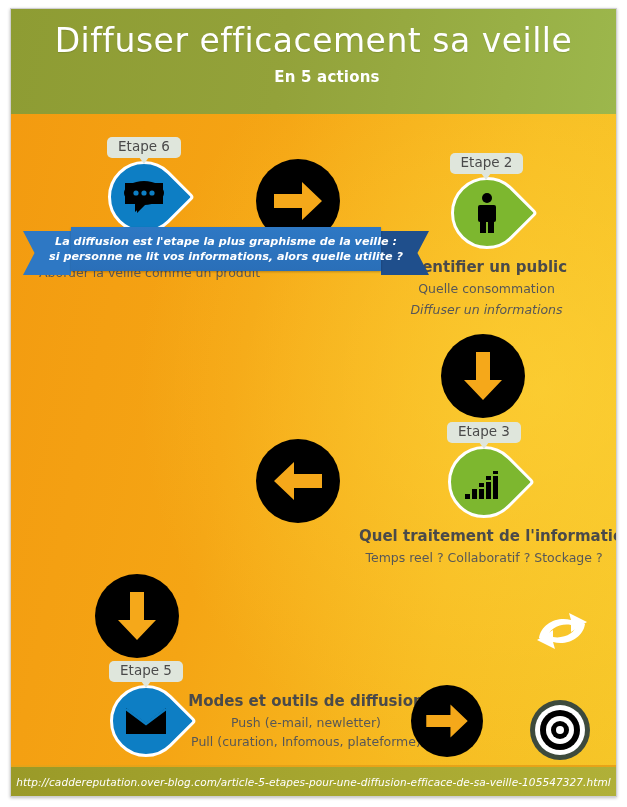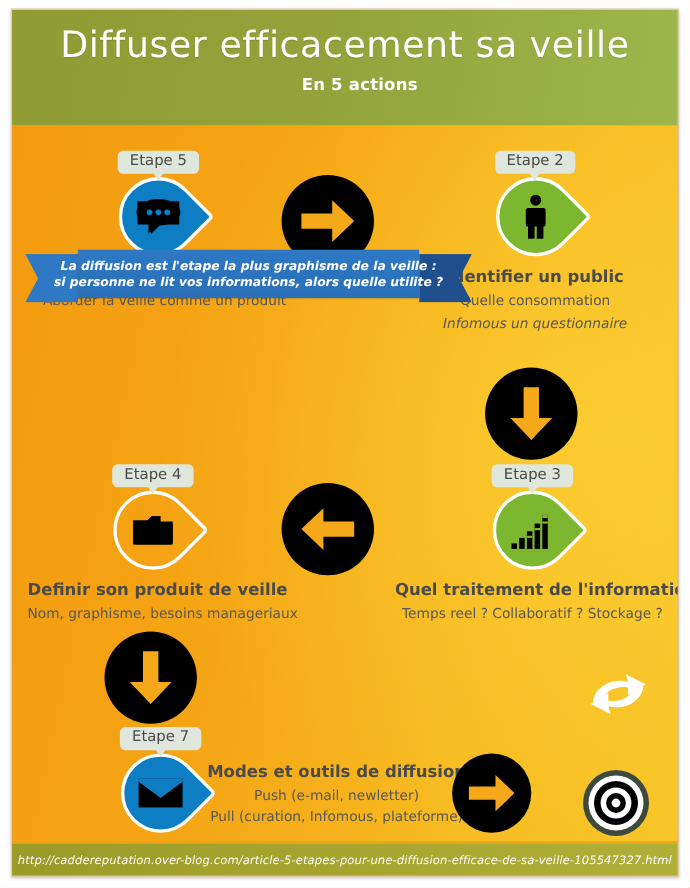--- a/index.html
+++ b/index.html
@@ -260,59 +260,59 @@
 
     <div class="header">
       <div class="header-title">Diffuser efficacement sa veille</div>
       <div class="header-subtitle">En 5 actions</div>
     </div>
 
     <div class="body-area"></div>
 
     <div class="step" style="left:28px; top:128px; width:210px;">
       <div class="badge-wrap">
-        <div class="badge">Etape 5</div>
+        <div class="badge">Etape 6</div>
         <div class="badge-tail"></div>
       </div>
       <div class="pin pin-blue">
         <div class="pin-shape"></div>
         <div class="pin-glyph">
           <svg width="44" height="36" viewBox="0 0 44 36">
             <path d="M3 3 h38 v21 h-17 l-9 9 v-9 H3 Z" fill="#000" transform="translate(0,1)"></path>
             <ellipse cx="22" cy="14" rx="20" ry="12" fill="#000"></ellipse>
             <path d="M13 22 L13 33 L23 24 Z" fill="#000"></path>
             <circle cx="14" cy="14" r="2.6" fill="#0d7ec4"></circle>
             <circle cx="22" cy="14" r="2.6" fill="#0d7ec4"></circle>
             <circle cx="30" cy="14" r="2.6" fill="#0d7ec4"></circle>
           </svg>
         </div>
       </div>
       <div class="step-title">Penser communication</div>
       <div class="step-sub">Aborder la veille comme un produit</div>
     </div>
 
-    <div class="step" style="left:368px; top:128px; width:215px;">
+    <div class="step" style="left:368px; top:144px; width:215px;">
       <div class="badge-wrap">
         <div class="badge">Etape 2</div>
         <div class="badge-tail"></div>
       </div>
       <div class="pin pin-green">
         <div class="pin-shape"></div>
         <div class="pin-glyph">
           <svg width="30" height="42" viewBox="0 0 30 42">
             <circle cx="15" cy="6" r="5" fill="#000"></circle>
             <rect x="6" y="13" width="18" height="17" rx="2" fill="#000"></rect>
             <rect x="8" y="28" width="6" height="13" fill="#000"></rect>
             <rect x="16" y="28" width="6" height="13" fill="#000"></rect>
           </svg>
         </div>
       </div>
       <div class="step-title">Identifier un public</div>
       <div class="step-sub">Quelle consommation</div>
-      <div class="step-sub italic">Infomous un questionnaire</div>
+      <div class="step-sub italic">Diffuser un informations</div>
     </div>
 
     <div class="arrow-circle" style="left:245px; top:150px;">
       <svg width="52" height="44" viewBox="0 0 52 44">
         <path d="M2 15 H30 V3 L50 22 L30 41 V29 H2 Z" fill="#f5a81a"></path>
       </svg>
     </div>
 
     <div class="arrow-circle" style="left:430px; top:325px;">
       <svg width="44" height="52" viewBox="0 0 44 52">
@@ -324,37 +324,20 @@
       <div class="ribbon-tail left"></div>
       <div class="ribbon-tail right"></div>
       <div class="ribbon-body">
         <div>
           <div class="ribbon-text">La diffusion est l'etape la plus graphisme de la veille :</div>
           <div class="ribbon-text">si personne ne lit vos informations, alors quelle utilite ?</div>
         </div>
       </div>
     </div>
 
-    <div class="step" style="left:14px; top:413px; width:228px;">
-      <div class="badge-wrap">
-        <div class="badge">Etape 4</div>
-        <div class="badge-tail"></div>
-      </div>
-      <div class="pin pin-clear">
-        <div class="pin-shape"></div>
-        <div class="pin-glyph">
-          <svg width="40" height="34" viewBox="0 0 40 34">
-            <path d="M2 8 H15 L19 4 H27 V9 H38 V30 H2 Z" fill="#000"></path>
-            <rect x="2" y="10" width="36" height="20" rx="2.5" fill="#000"></rect>
-          </svg>
-        </div>
-      </div>
-      <div class="step-title">Definir son produit de veille</div>
-      <div class="step-sub">Nom, graphisme, besoins manageriaux</div>
-    </div>
 
     <div class="step" style="left:348px; top:413px; width:250px;">
       <div class="badge-wrap">
         <div class="badge">Etape 3</div>
         <div class="badge-tail"></div>
       </div>
       <div class="pin pin-green">
         <div class="pin-shape"></div>
         <div class="pin-glyph">
           <svg width="40" height="34" viewBox="0 0 40 34">
@@ -388,21 +371,21 @@
 
     <div class="cycle-icon">
       <svg width="70" height="54" viewBox="0 0 70 54">
         <path d="M12 34 C14 20 30 12 44 16 L42 9 L60 18 L44 28 L44 21 C33 19 21 25 20 35 Z" fill="#ffffff"></path>
         <path d="M58 20 C56 34 40 42 26 38 L28 45 L10 36 L26 26 L26 33 C37 35 49 29 50 19 Z" fill="#ffffff"></path>
       </svg>
     </div>
 
     <div class="step" style="left:70px; top:652px; width:130px;">
       <div class="badge-wrap">
-        <div class="badge">Etape 7</div>
+        <div class="badge">Etape 5</div>
         <div class="badge-tail"></div>
       </div>
       <div class="pin pin-blue">
         <div class="pin-shape"></div>
         <div class="pin-glyph">
           <svg width="42" height="30" viewBox="0 0 42 30">
             <rect x="1" y="2" width="40" height="26" fill="#000"></rect>
             <path d="M1 2 L21 17 L41 2 Z" fill="#0d7ec4"></path>
             <path d="M1 3 L21 18 L41 3" stroke="#0d7ec4" stroke-width="2.5" fill="none"></path>
           </svg>

